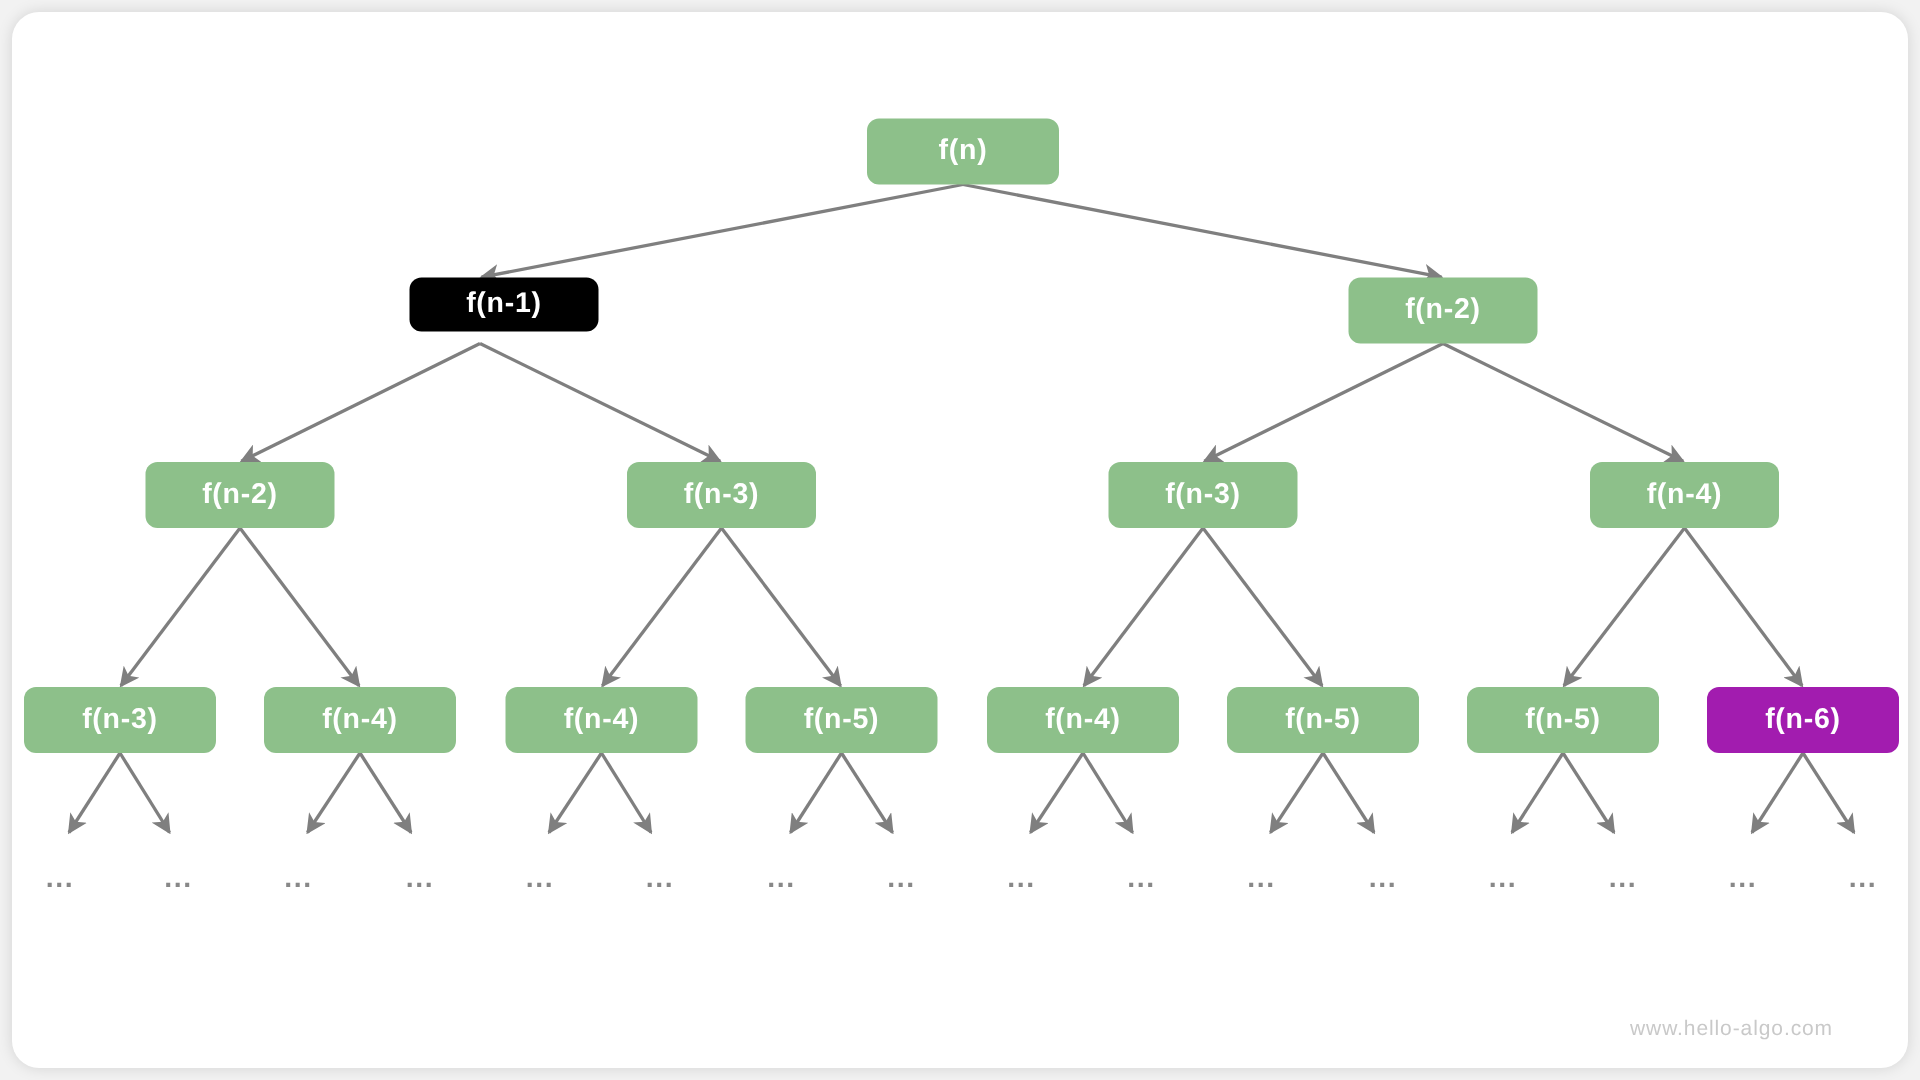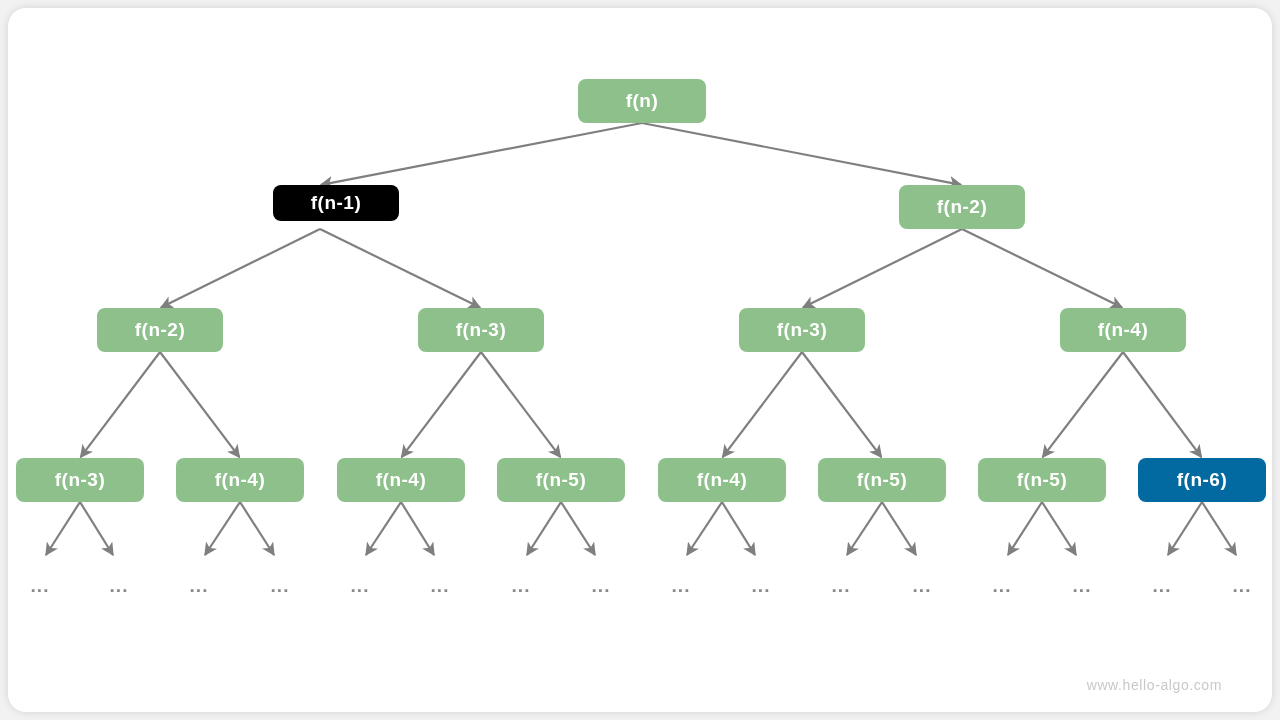--- a/index.html
+++ b/index.html
@@ -125,21 +125,21 @@
         <div class="node" style="left: 418px; top: 308px; width: 126px; height: 44px; background: rgb(141, 192, 138); color: rgb(255, 255, 255);">f(n-3)</div>
         <div class="node" style="left: 739px; top: 308px; width: 126px; height: 44px; background: rgb(141, 192, 138); color: rgb(255, 255, 255);">f(n-3)</div>
         <div class="node" style="left: 1060px; top: 308px; width: 126px; height: 44px; background: rgb(141, 192, 138); color: rgb(255, 255, 255);">f(n-4)</div>
         <div class="node" style="left: 16px; top: 458px; width: 128px; height: 44px; background: rgb(141, 192, 138); color: rgb(255, 255, 255);">f(n-3)</div>
         <div class="node" style="left: 176px; top: 458px; width: 128px; height: 44px; background: rgb(141, 192, 138); color: rgb(255, 255, 255);">f(n-4)</div>
         <div class="node" style="left: 337px; top: 458px; width: 128px; height: 44px; background: rgb(141, 192, 138); color: rgb(255, 255, 255);">f(n-4)</div>
         <div class="node" style="left: 497px; top: 458px; width: 128px; height: 44px; background: rgb(141, 192, 138); color: rgb(255, 255, 255);">f(n-5)</div>
         <div class="node" style="left: 658px; top: 458px; width: 128px; height: 44px; background: rgb(141, 192, 138); color: rgb(255, 255, 255);">f(n-4)</div>
         <div class="node" style="left: 818px; top: 458px; width: 128px; height: 44px; background: rgb(141, 192, 138); color: rgb(255, 255, 255);">f(n-5)</div>
         <div class="node" style="left: 978px; top: 458px; width: 128px; height: 44px; background: rgb(141, 192, 138); color: rgb(255, 255, 255);">f(n-5)</div>
-        <div class="node" style="left: 1138px; top: 458px; width: 128px; height: 44px; background: #0369a1; color: rgb(255, 255, 255);">f(n-6)</div>
+        <div class="node" style="left: 1138px; top: 458px; width: 128px; height: 44px; background: #a21caf; color: rgb(255, 255, 255);">f(n-6)</div>
       </div>
     <div id="ellipsis-layer">
         <div class="dots" style="left: 40px; top: 586px; color: rgb(136, 136, 136);">...</div>
         <div class="dots" style="left: 119px; top: 586px; color: rgb(136, 136, 136);">...</div>
         <div class="dots" style="left: 199px; top: 586px; color: rgb(136, 136, 136);">...</div>
         <div class="dots" style="left: 280px; top: 586px; color: rgb(136, 136, 136);">...</div>
         <div class="dots" style="left: 360px; top: 586px; color: rgb(136, 136, 136);">...</div>
         <div class="dots" style="left: 440px; top: 586px; color: rgb(136, 136, 136);">...</div>
         <div class="dots" style="left: 521px; top: 586px; color: rgb(136, 136, 136);">...</div>
         <div class="dots" style="left: 601px; top: 586px; color: rgb(136, 136, 136);">...</div>

